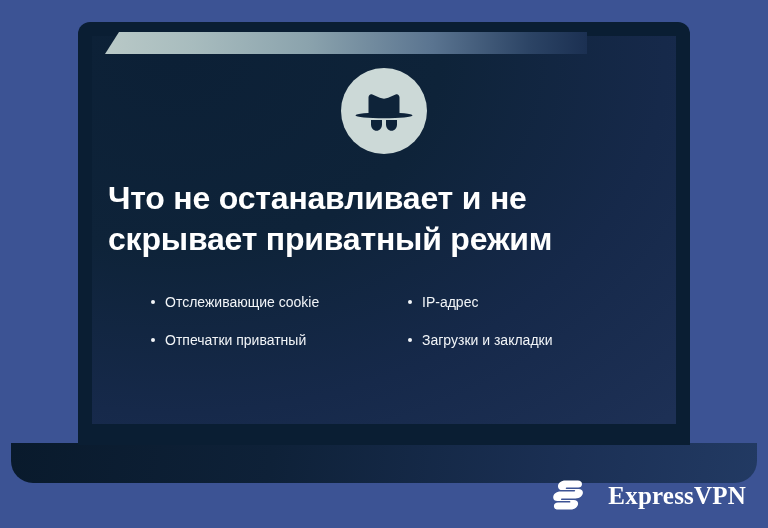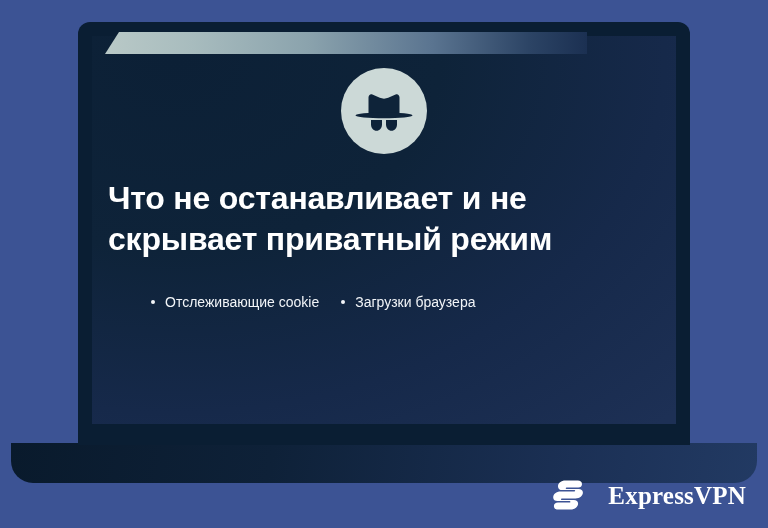--- a/index.html
+++ b/index.html
@@ -66,21 +66,21 @@
 
   
   .bullet-cols {
     position:absolute;
     left:150px; top:294px;
     width:500px;
     display:flex;
     justify-content:flex-start;
     gap:42px;
   }
-  .bullet-col { display:flex; gap:21px; }
+  .bullet-col { display:flex; flex-direction:column; gap:21px; }
   .bullet-col.left  { width:215px; }
   .bullet-col.right { width:200px; }
   .bullet-item {
     position:relative;
     padding-left:15px;
     color:#f2f5f8;
     font-size:14px;
     line-height:1.2;
     white-space:nowrap;
   }
@@ -130,21 +130,25 @@
     <path d="M30 52 L41 52 L41 56.5 C41 60.2 38.5 62.8 35.5 62.8 C32.5 62.8 30 60.2 30 56.5 Z" fill="#0e2339"></path>
     <path d="M45 52 L56 52 L56 56.5 C56 60.2 53.5 62.8 50.5 62.8 C47.5 62.8 45 60.2 45 56.5 Z" fill="#0e2339"></path>
   </svg>
 </div>
 
 <div class="headline">Что не останавливает и не скрывает приватный режим</div>
 
 <div class="bullet-cols">
   <div class="bullet-col left">
     <div class="bullet-item">Отслеживающие cookie</div>
-    <div class="bullet-item">Загрузки браузера</div>
+    <div class="bullet-item">Отпечатки приватный</div>
+  </div>
+  <div class="bullet-col right">
+    <div class="bullet-item">IP-адрес</div>
+    <div class="bullet-item">Загрузки и закладки</div>
   </div>
 </div>
 
 <div class="brand">
   <svg class="brand-mark" viewBox="0 0 34 30" xmlns="http://www.w3.org/2000/svg">
     <path d="M30 4.2 C30 1.9 28.3 0.6 25.9 0.6 L13.4 0.6 C9.1 0.6 6.0 3.0 6.0 6.4 C6.0 8.7 7.8 10.1 10.2 10.1 L22.4 10.1 C22.9 10.1 23.2 10.4 23.2 10.8 C23.2 11.3 22.8 11.6 22.2 11.6 L8.6 11.6 C4.3 11.6 1.2 14.1 1.2 17.5 C1.2 19.8 3.0 21.1 5.4 21.1 L17.6 21.1 C18.1 21.1 18.4 21.4 18.4 21.9 C18.4 22.3 18.0 22.6 17.4 22.6 L6.0 22.6 C3.6 22.6 1.9 24.0 1.9 26.2 C1.9 28.2 3.4 29.5 5.7 29.5 L18.6 29.5 C23.0 29.5 26.1 27.0 26.1 23.6 C26.1 21.3 24.3 20.0 21.9 20.0 L9.7 20.0 C9.2 20.0 8.9 19.7 8.9 19.2 C8.9 18.8 9.3 18.5 9.9 18.5 L23.5 18.5 C27.8 18.5 30.9 16.0 30.9 12.6 C30.9 10.3 29.1 9.0 26.7 9.0 L14.5 9.0 C14.0 9.0 13.7 8.7 13.7 8.2 C13.7 7.8 14.1 7.5 14.7 7.5 L26.3 7.5 C28.5 7.5 30 6.2 30 4.2 Z" fill="#ffffff"></path>
   </svg>
   <span class="brand-name">ExpressVPN</span>
 </div>
 

